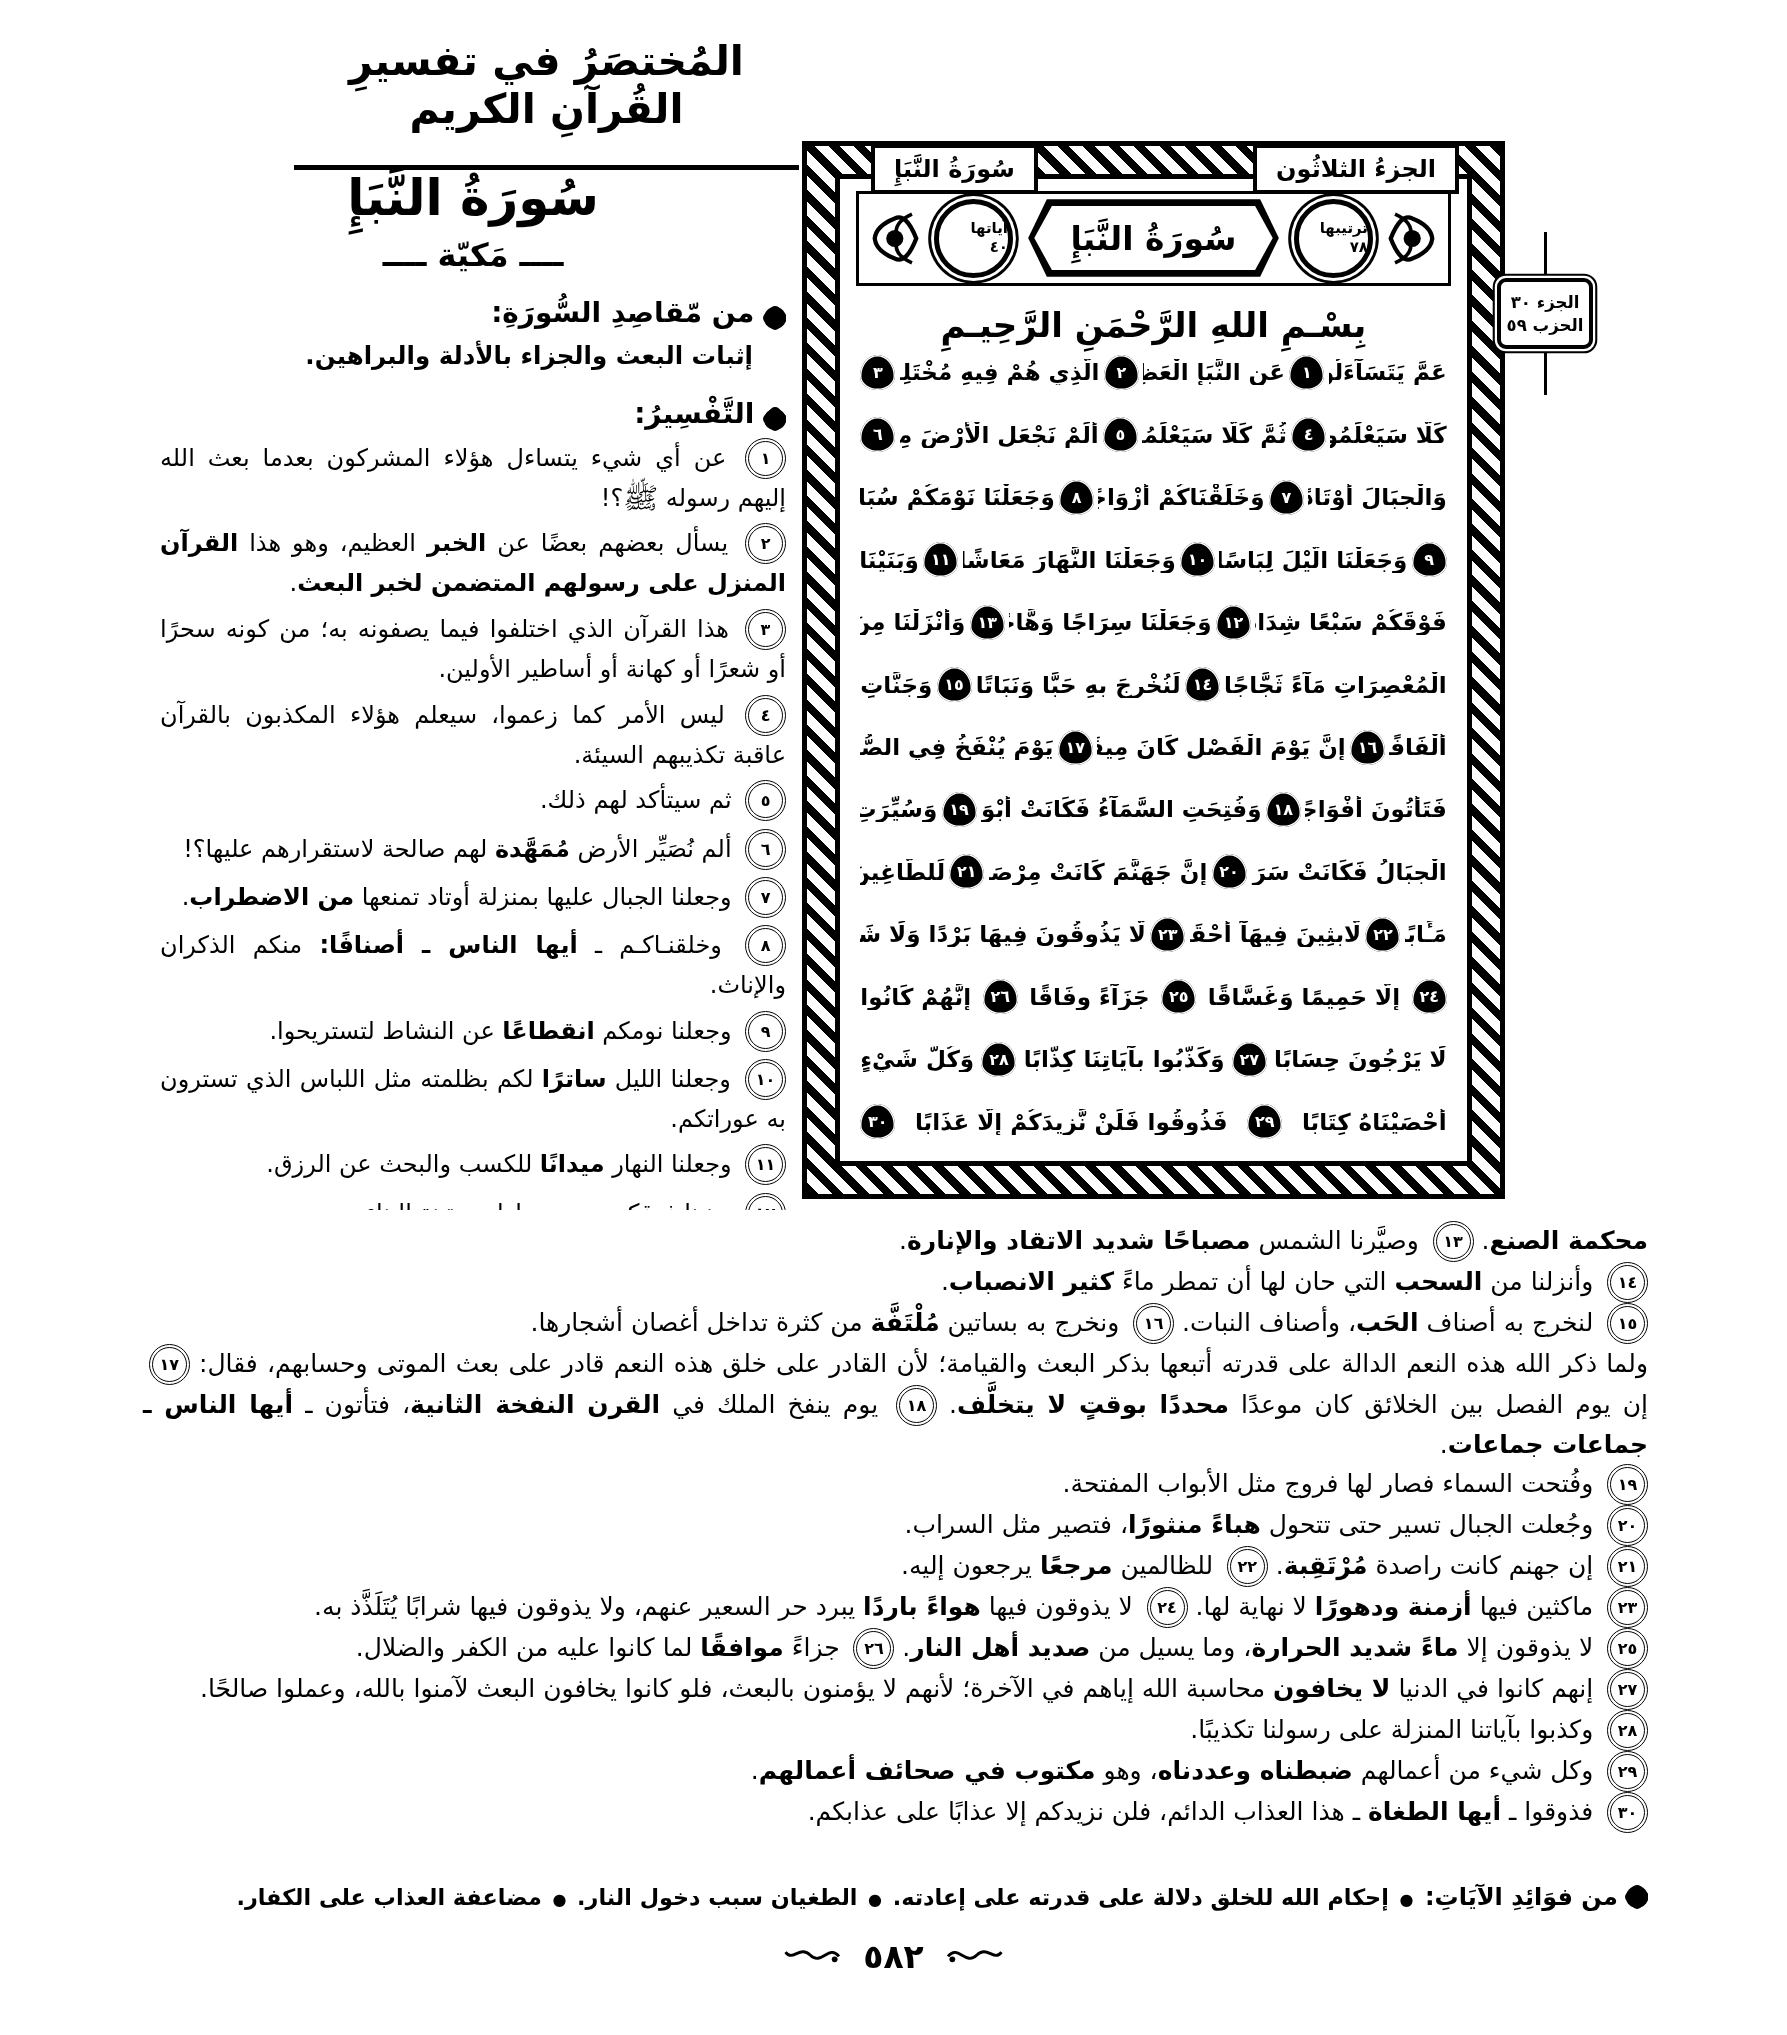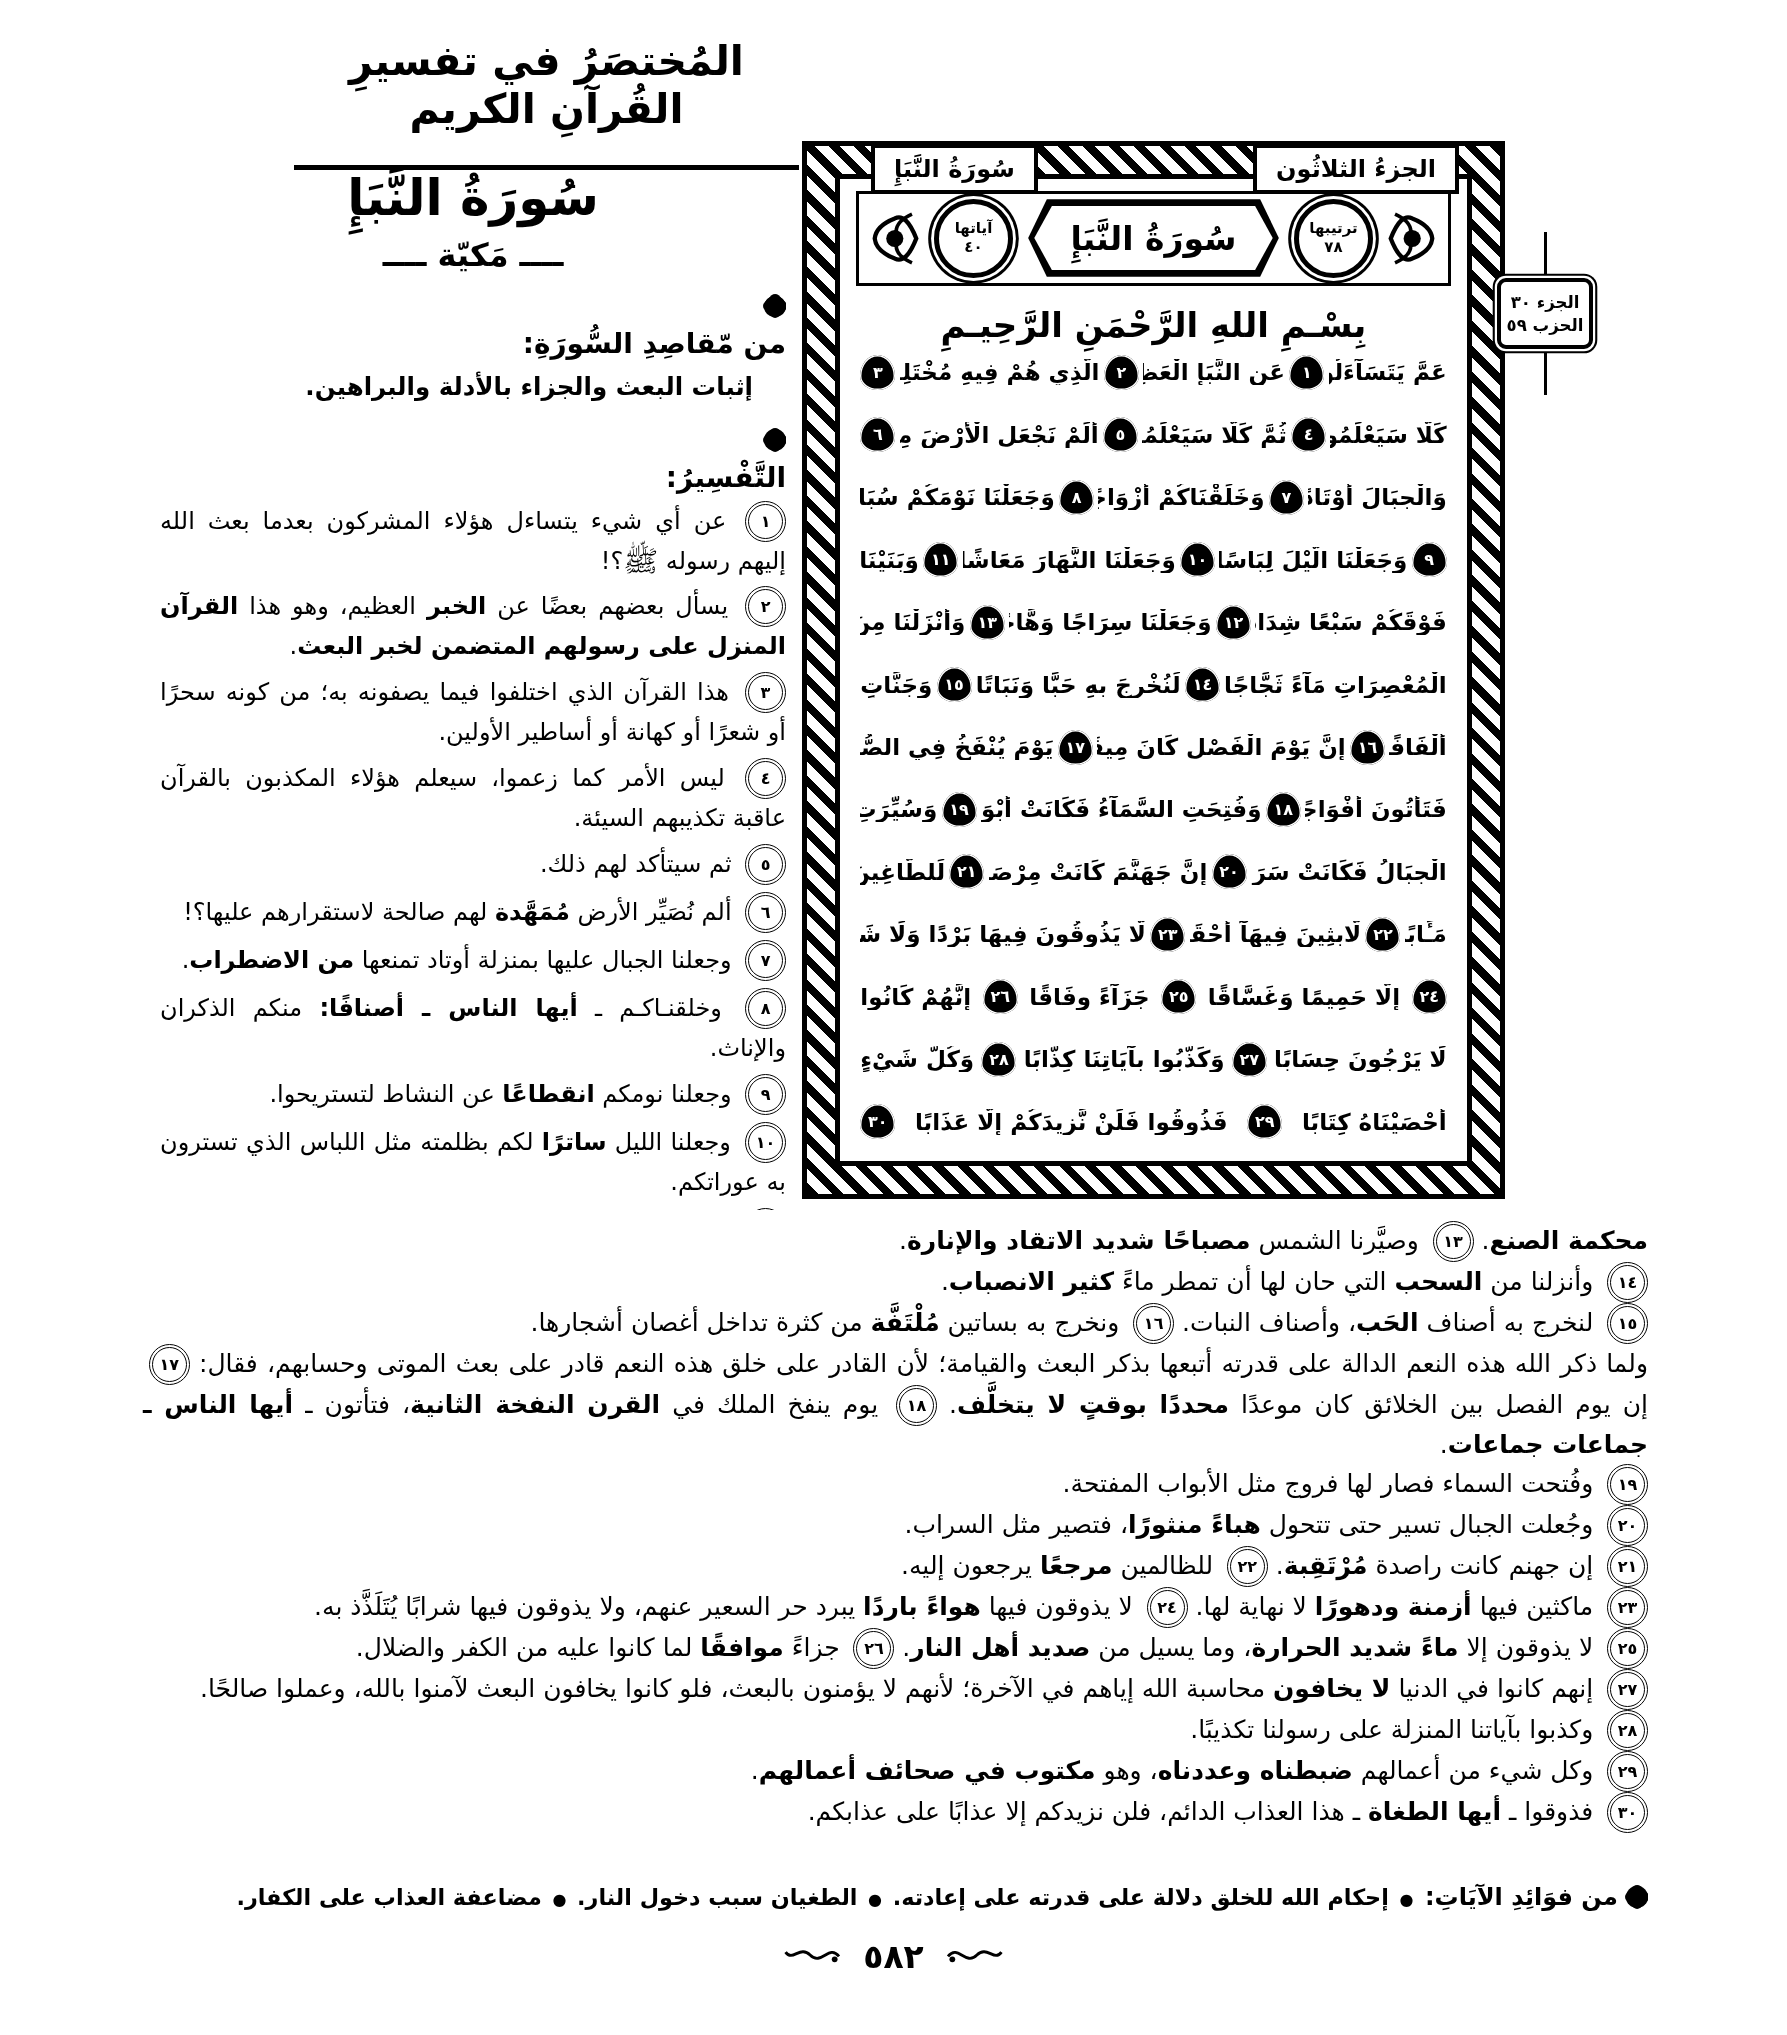--- a/index.html
+++ b/index.html
@@ -8,21 +8,21 @@
 
   
   .book-header{position:absolute;left:294px;top:37px;width:505px;text-align:center;
                border-bottom:5px solid #000;padding-bottom:32px;}
   .book-title{font-size:41px;font-weight:bold;letter-spacing:0.7px;}
 
   
   .left-col{position:absolute;left:160px;top:164px;width:626px;height:1046px;overflow:hidden;}
   .surah-name-left{font-size:50px;font-weight:bold;text-align:center;line-height:69px;}
   .makkiyya{font-size:32px;text-align:center;margin-top:3px;font-weight:bold;}
-  .section-head{display:flex;align-items:flex-start;gap:10px;font-weight:bold;font-size:28px;margin:21.6px 0 7.2px;flex-direction:column;}
+  .section-head{display:flex;align-items:flex-end;gap:10px;font-weight:bold;font-size:28px;margin:21.6px 0 7.2px;}
   .rosette{display:inline-block;width:21.6px;height:21.6px;background:#000;border-radius:50%;
            position:relative;flex:0 0 auto;}
   .rosette::before{content:"";position:absolute;inset:0.7px;background:#000;border-radius:5px;
                    transform:rotate(45deg);}
   .purposes-text{font-size:24.5px;line-height:40px;font-weight:bold;padding-right:33px;text-align:justify;}
   .titem{font-size:24px;line-height:37px;text-align:justify;margin-bottom:7.2px;}
   .titem .t{vertical-align:middle;}
   .strong{font-weight:bold;}
   .tbadge{display:inline-flex;align-items:center;justify-content:center;width:33px;height:33px;
           border-radius:50%;border:4.3px double #000;background:#fff;color:#000;font-weight:bold;
@@ -38,21 +38,21 @@
   .frame-label{position:absolute;top:2.9px;background:#fff;border:4.3px solid #000;
                padding:7.2px 19px;font-size:24px;font-weight:bold;z-index:5;white-space:nowrap;}
   .frame-label.lbl-right{right:46px;}
   .frame-label.lbl-left{left:69px;}
 
   .title-band{border:3.6px solid #000;padding:5.8px;display:flex;align-items:center;gap:7.2px;
               height:95px;box-sizing:border-box;flex:0 0 auto;}
   .flower{flex:0 0 62px;height:100%;display:flex;align-items:center;justify-content:center;}
   .tb-medallion{flex:0 0 69px;height:69px;border-radius:50%;background:#fff;border:5px solid #000;
                 box-shadow:0 0 0 2.9px #fff,0 0 0 5.8px #000;display:flex;flex-direction:column;
-                align-items:center;justify-content:center;font-weight:bold;font-size:15px;line-height:19.5px;}
+                justify-content:center;font-weight:bold;font-size:15px;line-height:19.5px;}
   .cartouche{flex:1;height:100%;position:relative;background:#000;
              clip-path:polygon(3% 50%,10% 0,90% 0,97% 50%,90% 100%,10% 100%);}
   .cartouche-inner{position:absolute;inset:6.5px;background:#fff;display:flex;align-items:center;
              justify-content:center;font-size:33px;font-weight:bold;
              clip-path:polygon(3% 50%,10% 0,90% 0,97% 50%,90% 100%,10% 100%);}
   .basmala{text-align:center;font-size:34px;font-weight:bold;padding:19px 0 4.3px;flex:0 0 auto;}
   .qlines{flex:1;display:flex;flex-direction:column;justify-content:space-between;padding:5.8px 4.3px 7.2px;}
   .qline{display:flex;align-items:center;justify-content:space-between;direction:rtl;
          font-size:23px;font-weight:bold;overflow:hidden;gap:4.3px;}
   .qline .t{white-space:nowrap;flex-shrink:1;min-width:0;overflow:hidden;}

